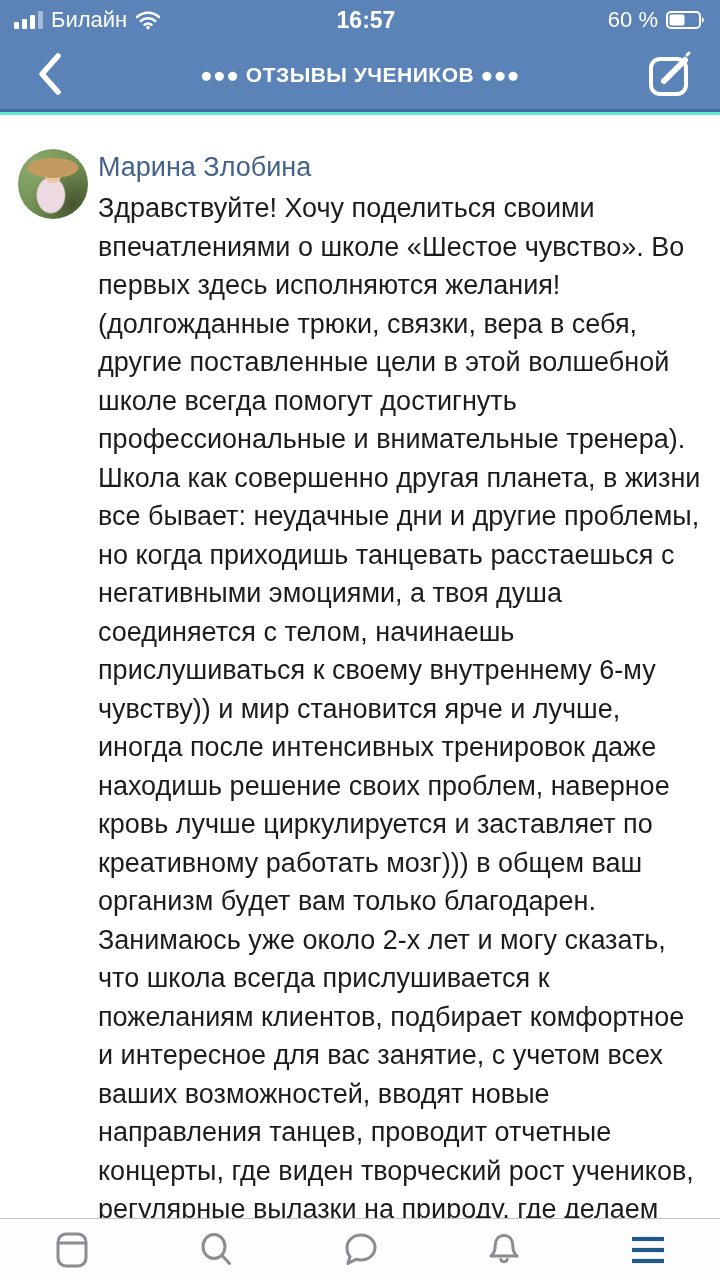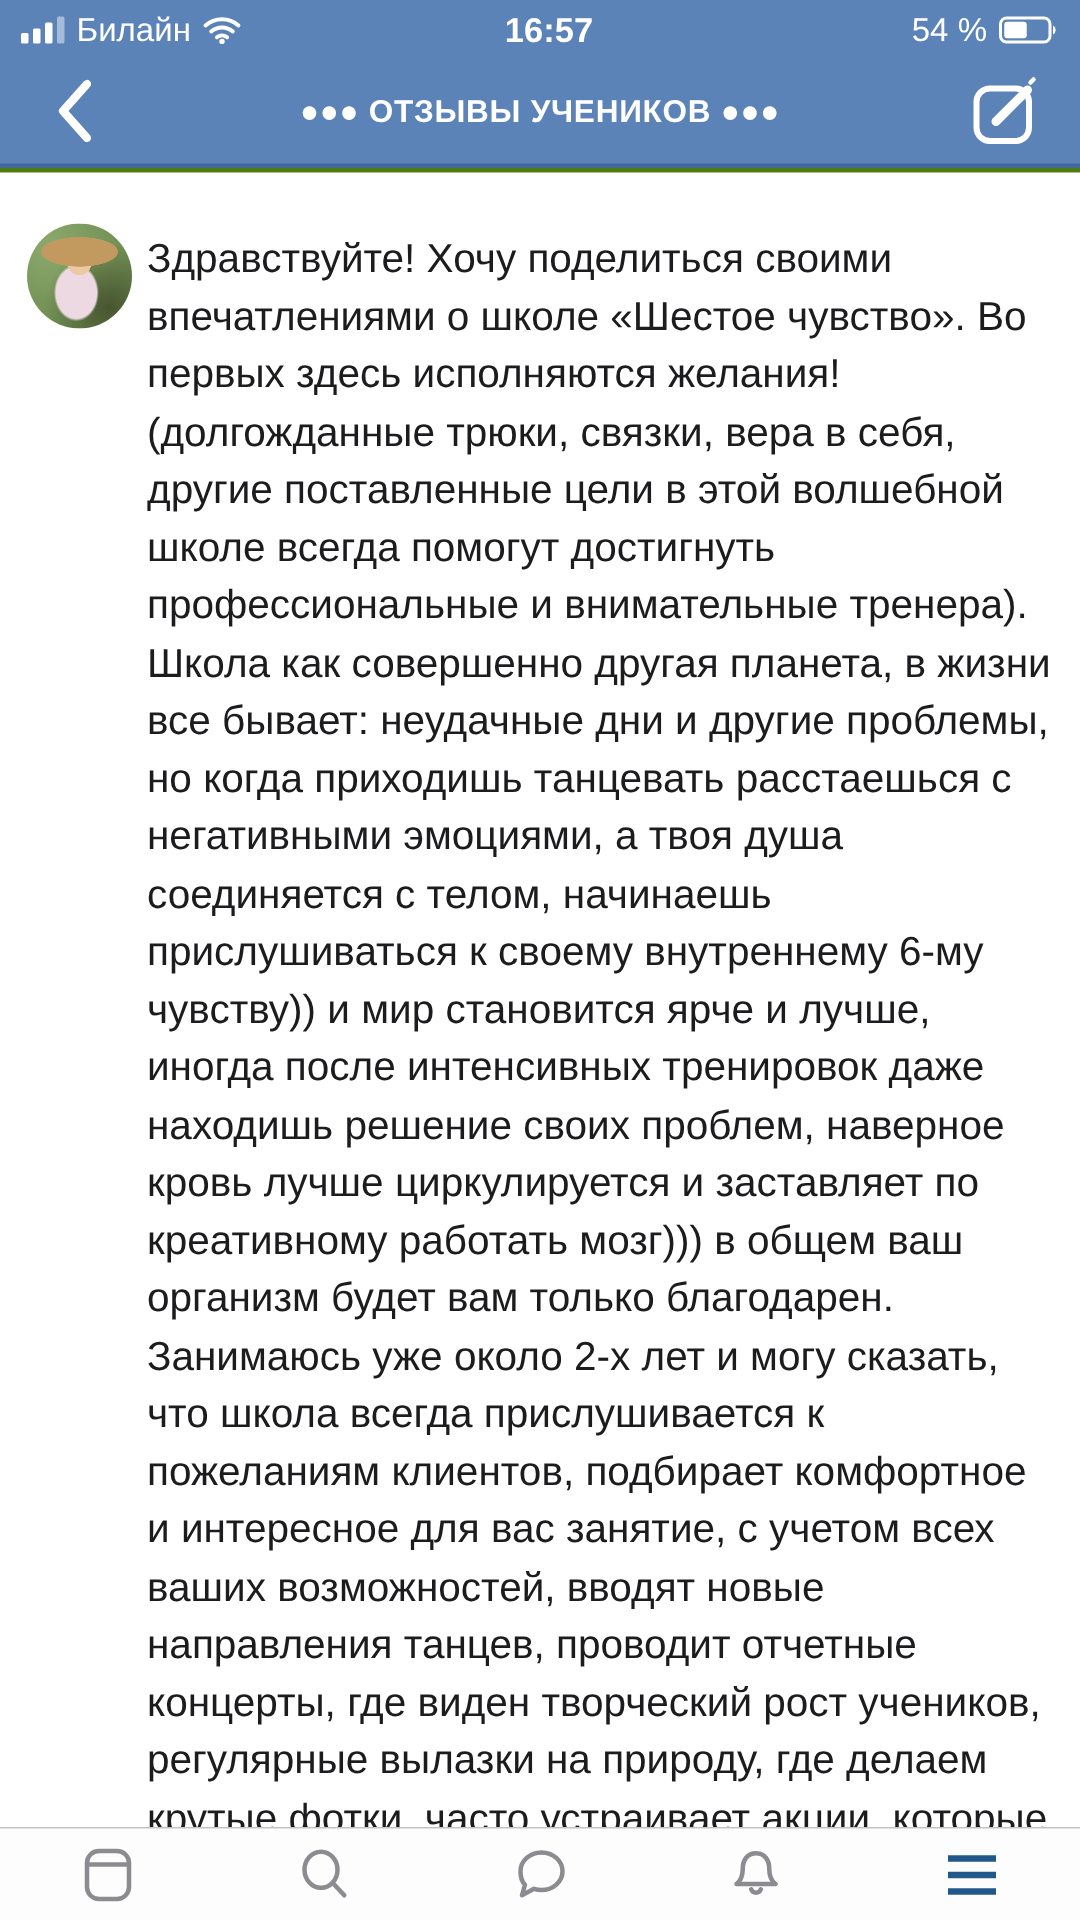--- a/index.html
+++ b/index.html
@@ -1,18 +1,18 @@
 <!DOCTYPE html>
 <html><head>
 <meta charset="utf-8">
 <style>
   * { margin:0; padding:0; box-sizing:border-box; }
   html,body { width:720px; height:1280px; }
   body { font-family:"Liberation Sans", sans-serif; background:#fff; overflow:hidden; }
-  .phone { position:relative; width:720px; height:1280px; background:#4d7c0f; overflow:hidden; }
+  .phone { position:relative; width:720px; height:1280px; background:#5eead4; overflow:hidden; }
 
   
   .statusbar {
     position:absolute; top:0; left:0; width:720px; height:40px;
     background:#5b83b8; color:#fff;
     display:flex; align-items:center; justify-content:space-between;
     padding:0 14px; font-size:22px;
   }
   .sb-left, .sb-right { display:flex; align-items:center; gap:8px; }
   .sb-time { position:absolute; left:12px; right:0; text-align:center; font-weight:bold; font-size:23px; }
@@ -78,21 +78,21 @@
         <svg width="26" height="20" viewBox="0 0 26 20" fill="none" stroke="#fff" stroke-width="2.6" stroke-linecap="round">
           <path d="M2 7a16.5 16.5 0 0 1 22 0"></path>
           <path d="M5.8 11a11 11 0 0 1 14.4 0"></path>
           <path d="M9.6 14.8a5.5 5.5 0 0 1 6.8 0"></path>
           <circle cx="13" cy="17.6" r="1.8" fill="#fff" stroke="none"></circle>
         </svg>
       </span>
     </div>
     <div class="sb-time">16:57</div>
     <div class="sb-right">
-      <span>54 %</span>
+      <span>60 %</span>
       <span>
         <svg width="40" height="20" viewBox="0 0 40 20">
           <rect x="1" y="2" width="33" height="16" rx="4" fill="none" stroke="#fff" stroke-width="2"></rect>
           <rect x="3.5" y="4.5" width="15" height="11" rx="2" fill="#fff"></rect>
           <path d="M36 7v6a3.4 3.4 0 0 0 0-6z" fill="#fff"></path>
         </svg>
       </span>
     </div>
   </div>
 
@@ -109,20 +109,21 @@
         <line x1="20" y1="33" x2="41" y2="12" stroke-width="6"></line>
         <line x1="43" y1="7" x2="45" y2="5" stroke-width="3"></line>
       </svg>
     </div>
   </div>
 
   <div class="content">
     <div class="post">
       <div class="avatar"></div>
       <div class="post-body">
+        <div class="author">Марина Злобина</div>
         <div class="post-text">Здравствуйте! Хочу поделиться своими впечатлениями о школе «Шестое чувство». Во первых здесь исполняются желания! (долгожданные трюки, связки, вера в себя, другие поставленные цели в этой волшебной школе всегда помогут достигнуть профессиональные и внимательные тренера). Школа как совершенно другая планета, в жизни все бывает: неудачные дни и другие проблемы, но когда приходишь танцевать расстаешься с негативными эмоциями, а твоя душа соединяется с телом, начинаешь прислушиваться к своему внутреннему 6-му чувству)) и мир становится ярче и лучше, иногда после интенсивных тренировок даже находишь решение своих проблем, наверное кровь лучше циркулируется и заставляет по креативному работать мозг))) в общем ваш организм будет вам только благодарен. Занимаюсь уже около 2-х лет и могу сказать, что школа всегда прислушивается к пожеланиям клиентов, подбирает комфортное и интересное для вас занятие, с учетом всех ваших возможностей, вводят новые направления танцев, проводит отчетные концерты, где виден творческий рост учеников, регулярные вылазки на природу, где делаем крутые фотки, часто устраивает акции, которые всегда радуют)). В общем все для людей, так что однозначно советую сходить хотя бы на одно занятие, и я уверена Вам понравится!</div>
 
       </div>
     </div>
   </div>
 
   <div class="tabbar">
     <div class="tab">
       <span>
         <svg width="40" height="40" viewBox="0 0 40 40" fill="none" stroke="#8b8b90" stroke-width="3" stroke-linejoin="round">

